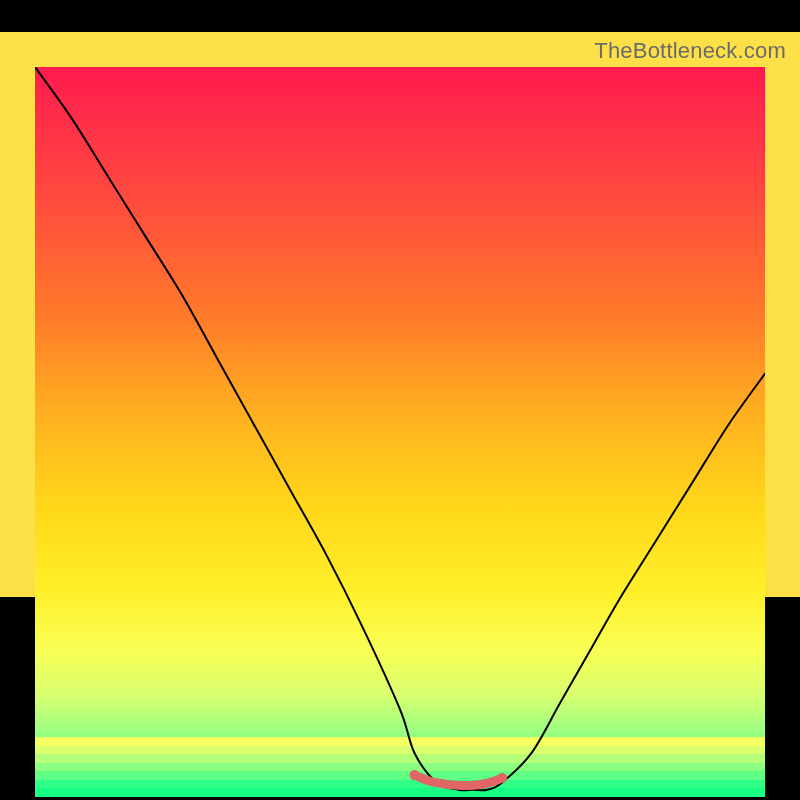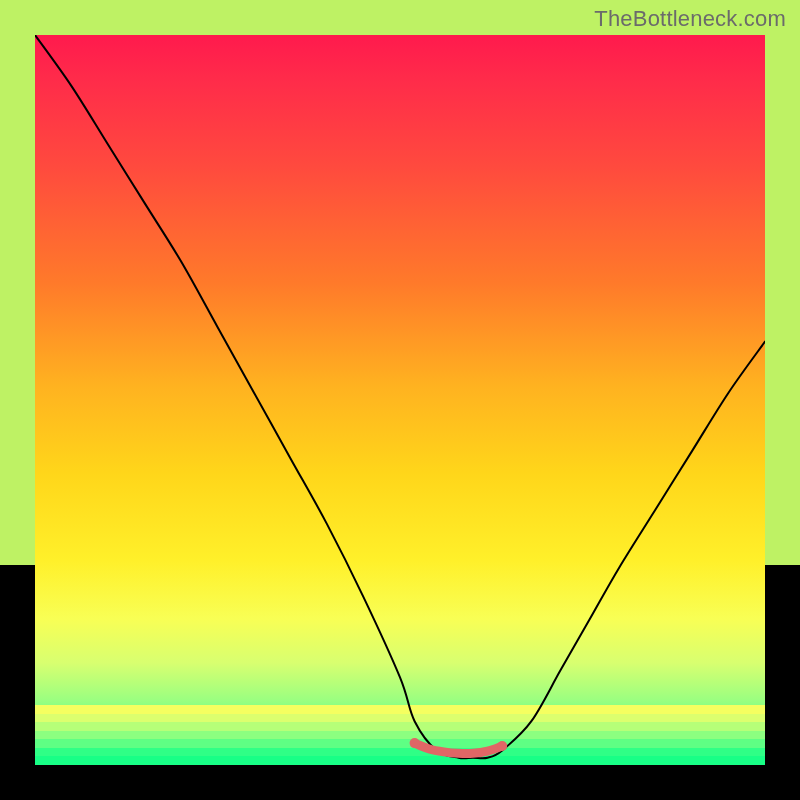--- a/index.html
+++ b/index.html
@@ -8,21 +8,22 @@
     width: 800px;
     height: 800px;
     background: #000;
     overflow: hidden;
     font-family: Arial, Helvetica, sans-serif;
   }
   .frame {
     position: relative;
     width: 800px;
     height: 565px;
-    background: #bef264;
+    background: #fde047;
+    margin-top: 32px;
   }
   .plot-area {
     position: absolute;
     left: 35px;
     top: 35px;
     width: 730px;
     height: 730px;
     overflow: hidden;
   }
   .gradient-bg {

